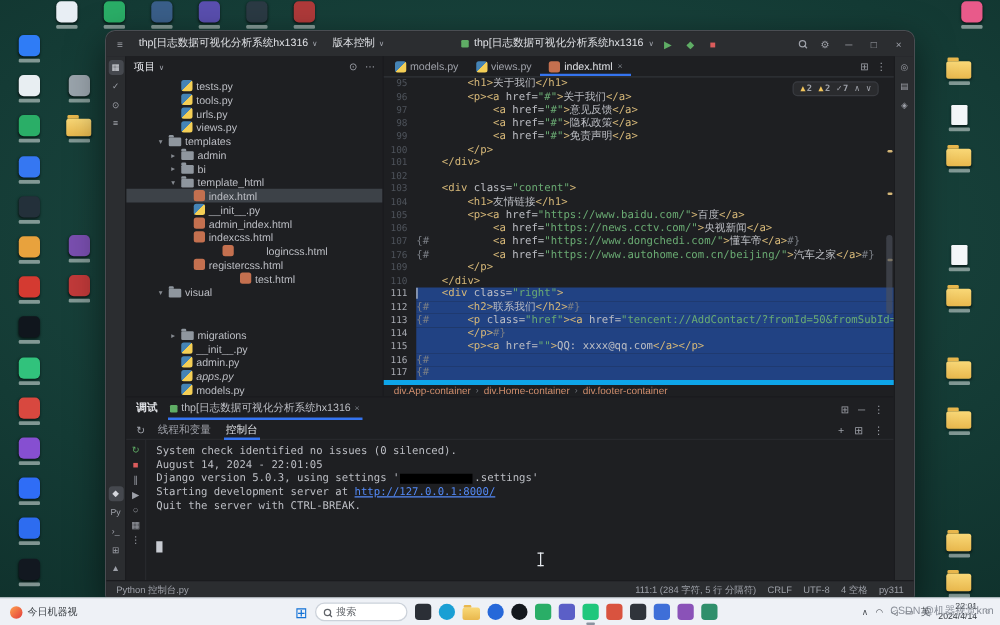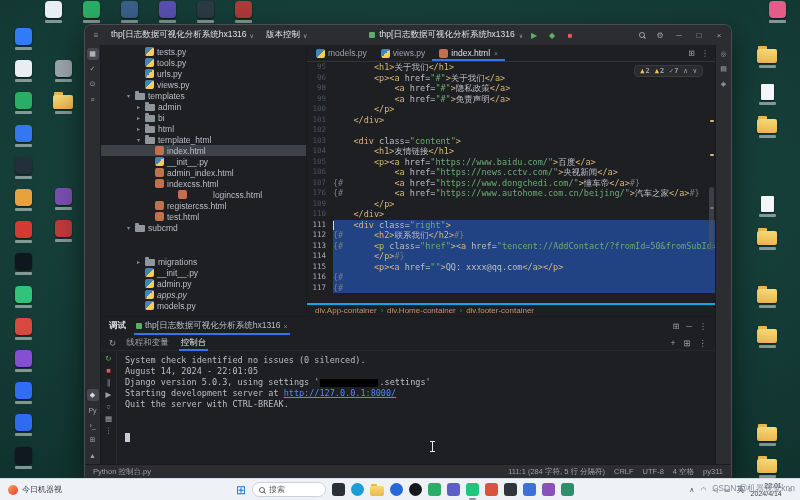--- a/index.html
+++ b/index.html
@@ -67,21 +67,21 @@
 .cline.sel .ctext{background:#214283}
 .cline.sel .gut{color:#a8abb2}
 .k-t{color:#d5b778}.k-s{color:#6aab73}.k-x{color:#bcbec4}.k-p{color:#bcbec4}.k-c{color:#7a7e85}.k-a{color:#bcbec4}
 .ecaret{display:inline-block;width:1px;height:9px;background:#d6d9de;vertical-align:middle;margin-right:-1px}
 .inspections{position:absolute;top:3px;right:12px;background:rgba(43,45,48,.92);border:1px solid #393b40;border-radius:4px;padding:1px 5px;display:flex;gap:5px;align-items:center;font-size:7px;color:#9da0a8;z-index:3}
 .insp i{font-style:normal;margin-right:1px}
 .insp .w{color:#f2c55c}
 .scrollbar{position:absolute;right:1px;top:0;bottom:0;width:6px;z-index:3}
 .sthumb{position:absolute;right:0;top:52%;height:26%;width:5px;background:#4b505a;border-radius:3px;opacity:.65}
 .smark{position:absolute;right:0;width:4px;height:2px;background:#d5b778;border-radius:1px}
-.breadcrumbs{height:13px;display:flex;align-items:center;gap:4px;padding:0 8px;font-size:8px;border-top:2px solid #0ea5e9;color:#cf8e6d;background:#1e1f22}
+.breadcrumbs{height:13px;display:flex;align-items:center;gap:4px;padding:0 8px;font-size:8px;border-top:4px solid #0ea5e9;color:#cf8e6d;background:#1e1f22}
 .bsep{color:#6f737a;font-size:7px}
 
 
 .debug{height:148px;border-top:1px solid #1a1b1e;display:flex;flex-direction:column;background:#1e1f22}
 .dbg-header{height:18px;display:flex;align-items:center;gap:8px;padding:0 8px;font-size:8.5px;color:#dfe1e5}
 .dbg-title{font-weight:700}
 .dbg-tab{display:flex;align-items:center;gap:3px;color:#bcbec4;height:18px;box-shadow:inset 0 -2px 0 #3574f0;padding:0 2px;white-space:nowrap}
 .dbg-tab .x{color:#7d8188;font-size:7px}
 .dbg-hicons{margin-left:auto;display:flex;gap:7px;color:#9da0a8;font-size:8px}
 .dbg-toolbar{height:16px;display:flex;align-items:center;gap:8px;padding:0 8px;font-size:8.5px;color:#9da0a8;border-bottom:1px solid #27282c}
@@ -302,20 +302,28 @@
         <div class="strip-ico active">◆</div>
         <div class="strip-ico">Py</div>
         <div class="strip-ico">›_</div>
         <div class="strip-ico">⊞</div>
         <div class="strip-ico">▲</div>
       </div>
 
     <div class="centercol">
       <div class="toprow">
         <div class="project">
+          <div class="proj-header">
+            <span>项目</span>
+            <span class="chev">∨</span>
+            <span class="hicons">
+              <span>⊙</span>
+              <span>⋯</span>
+            </span>
+          </div>
           <div id="tree">
               <div class="trow" style="padding-left: 34px;">
                 <span class="tarrow"></span>
                 <span class="fi fi-py"></span>
                 <span>tests.py</span>
               </div>
               <div class="trow" style="padding-left: 34px;">
                 <span class="tarrow"></span>
                 <span class="fi fi-py"></span>
                 <span>tools.py</span>
@@ -339,25 +347,20 @@
                 <span class="tarrow">▸</span>
                 <span class="fi fi-folder"></span>
                 <span>admin</span>
               </div>
               <div class="trow" style="padding-left: 34px;">
                 <span class="tarrow">▸</span>
                 <span class="fi fi-folder"></span>
                 <span>bi</span>
               </div>
               <div class="trow" style="padding-left: 34px;">
-                <span class="tarrow">▸</span>
-                <span class="fi fi-folder"></span>
-                <span>html</span>
-              </div>
-              <div class="trow" style="padding-left: 34px;">
                 <span class="tarrow">▾</span>
                 <span class="fi fi-folder"></span>
                 <span>template_html</span>
               </div>
               <div class="trow selected" style="padding-left: 44px;">
                 <span class="tarrow"></span>
                 <span class="fi fi-html"></span>
                 <span>index.html</span>
               </div>
               <div class="trow" style="padding-left: 44px;">
@@ -378,29 +381,29 @@
               <div class="trow" style="padding-left: 44px; gap: 26px;">
                 <span class="tarrow"></span>
                 <span class="fi fi-html"></span>
                 <span>logincss.html</span>
               </div>
               <div class="trow" style="padding-left: 44px;">
                 <span class="tarrow"></span>
                 <span class="fi fi-html"></span>
                 <span>registercss.html</span>
               </div>
-              <div class="trow" style="padding-left: 44px;">
+              <div class="trow" style="padding-left: 44px; margin-left: 37px;">
                 <span class="tarrow"></span>
                 <span class="fi fi-html"></span>
                 <span>test.html</span>
               </div>
               <div class="trow" style="padding-left: 24px;">
                 <span class="tarrow">▾</span>
                 <span class="fi fi-folder"></span>
-                <span>subcmd</span>
+                <span>visual</span>
               </div>
               <div class="trow" style="padding-left: 34px; margin-top: 23px;">
                 <span class="tarrow">▸</span>
                 <span class="fi fi-folder"></span>
                 <span>migrations</span>
               </div>
               <div class="trow" style="padding-left: 34px;">
                 <span class="tarrow"></span>
                 <span class="fi fi-py"></span>
                 <span>__init__.py</span>
@@ -454,20 +457,21 @@
               <span>∨</span>
             </div>
             <div class="scrollbar">
               <span class="smark" style="top:24%"></span>
               <span class="smark" style="top:38%"></span>
               <span class="smark" style="top:60%"></span>
               <span class="sthumb"></span>
             </div>
           <div class="cline"><span class="gut">95</span><span class="ctext"><span class="k-p">        </span><span class="k-t">&lt;h1&gt;</span><span class="k-x">关于我们</span><span class="k-t">&lt;/h1&gt;</span></span></div>
               <div class="cline"><span class="gut">96</span><span class="ctext"><span class="k-p">        </span><span class="k-t">&lt;p&gt;&lt;a </span><span class="k-a">href=</span><span class="k-s">"#"</span><span class="k-t">&gt;</span><span class="k-x">关于我们</span><span class="k-t">&lt;/a&gt;</span></span></div>
+              <div class="cline"><span class="gut">97</span><span class="ctext"><span class="k-p">            </span><span class="k-t">&lt;a </span><span class="k-a">href=</span><span class="k-s">"#"</span><span class="k-t">&gt;</span><span class="k-x">意见反馈</span><span class="k-t">&lt;/a&gt;</span></span></div>
               <div class="cline"><span class="gut">98</span><span class="ctext"><span class="k-p">            </span><span class="k-t">&lt;a </span><span class="k-a">href=</span><span class="k-s">"#"</span><span class="k-t">&gt;</span><span class="k-x">隐私政策</span><span class="k-t">&lt;/a&gt;</span></span></div>
               <div class="cline"><span class="gut">99</span><span class="ctext"><span class="k-p">            </span><span class="k-t">&lt;a </span><span class="k-a">href=</span><span class="k-s">"#"</span><span class="k-t">&gt;</span><span class="k-x">免责声明</span><span class="k-t">&lt;/a&gt;</span></span></div>
               <div class="cline"><span class="gut">100</span><span class="ctext"><span class="k-p">        </span><span class="k-t">&lt;/p&gt;</span></span></div>
               <div class="cline"><span class="gut">101</span><span class="ctext"><span class="k-p">    </span><span class="k-t">&lt;/div&gt;</span></span></div>
               <div class="cline"><span class="gut">102</span><span class="ctext"></span></div>
               <div class="cline"><span class="gut">103</span><span class="ctext"><span class="k-p">    </span><span class="k-t">&lt;div </span><span class="k-a">class=</span><span class="k-s">"content"</span><span class="k-t">&gt;</span></span></div>
               <div class="cline"><span class="gut">104</span><span class="ctext"><span class="k-p">        </span><span class="k-t">&lt;h1&gt;</span><span class="k-x">友情链接</span><span class="k-t">&lt;/h1&gt;</span></span></div>
               <div class="cline"><span class="gut">105</span><span class="ctext"><span class="k-p">        </span><span class="k-t">&lt;p&gt;&lt;a </span><span class="k-a">href=</span><span class="k-s">"https://www.baidu.com/"</span><span class="k-t">&gt;</span><span class="k-x">百度</span><span class="k-t">&lt;/a&gt;</span></span></div>
               <div class="cline"><span class="gut">106</span><span class="ctext"><span class="k-p">            </span><span class="k-t">&lt;a </span><span class="k-a">href=</span><span class="k-s">"https://news.cctv.com/"</span><span class="k-t">&gt;</span><span class="k-x">央视新闻</span><span class="k-t">&lt;/a&gt;</span></span></div>
               <div class="cline"><span class="gut">107</span><span class="ctext"><span class="k-c">{#</span><span class="k-p">          </span><span class="k-t">&lt;a </span><span class="k-a">href=</span><span class="k-s">"https://www.dongchedi.com/"</span><span class="k-t">&gt;</span><span class="k-x">懂车帝</span><span class="k-t">&lt;/a&gt;</span><span class="k-c">#}</span></span></div>

